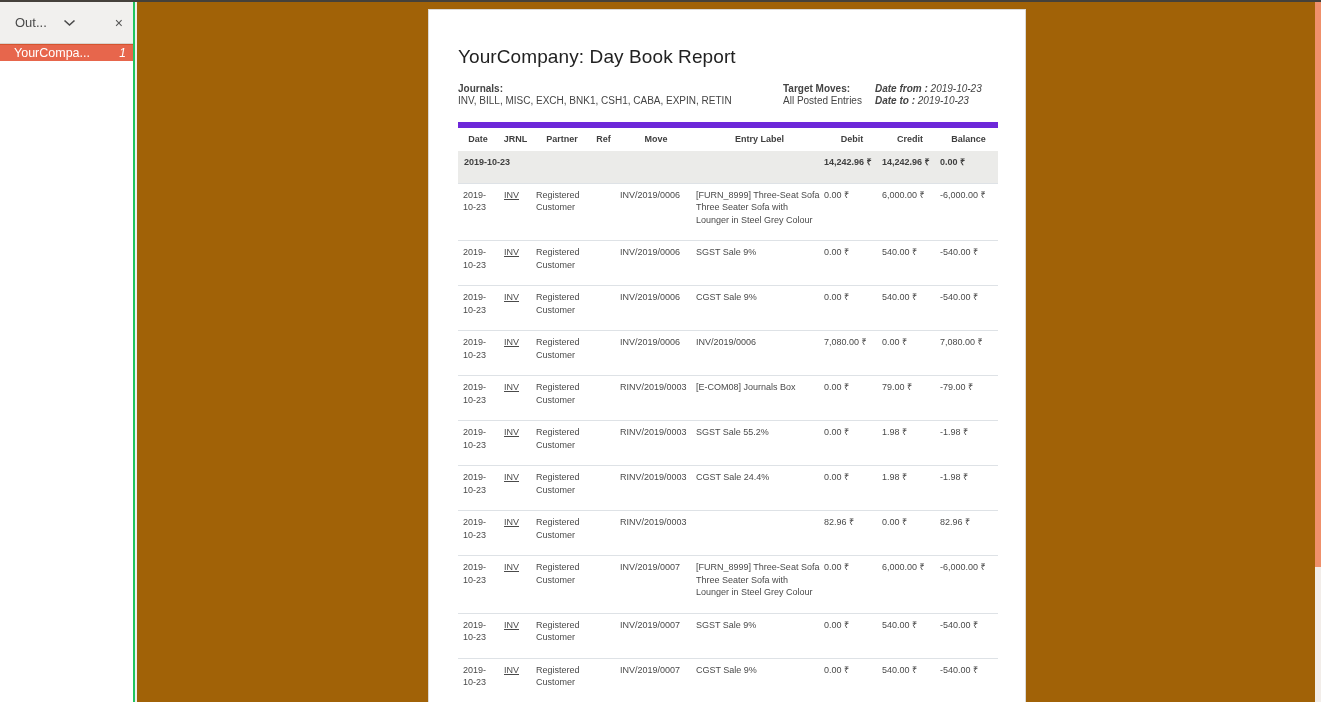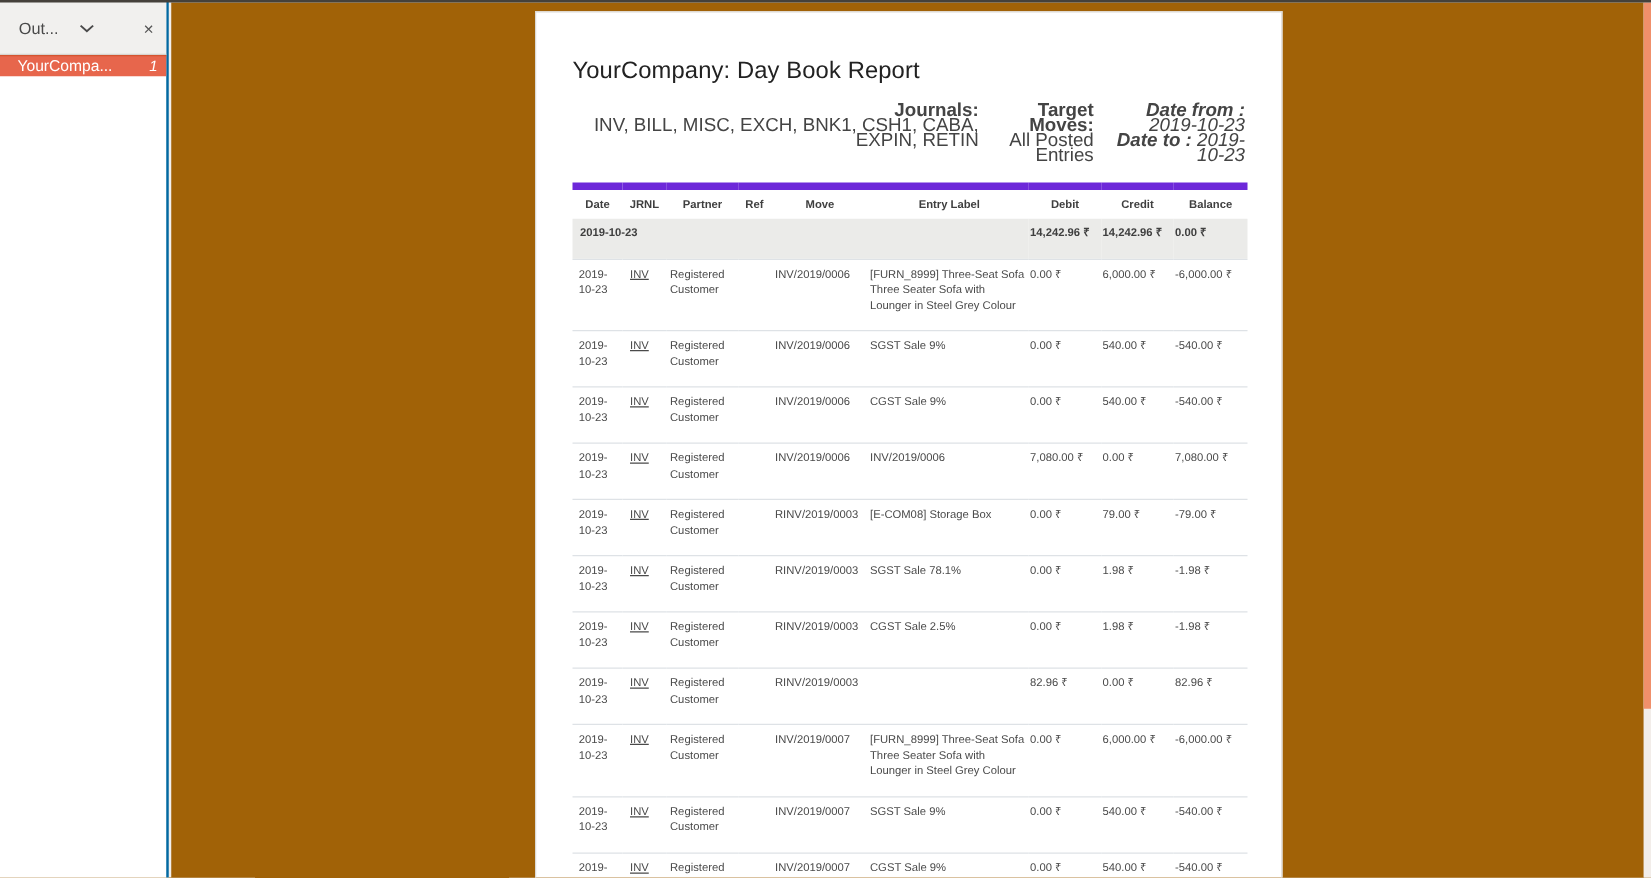--- a/index.html
+++ b/index.html
@@ -7,21 +7,21 @@
   body {
     width: 1321px; height: 702px; overflow: hidden; position: relative;
     font-family: "Liberation Sans", sans-serif;
     background: #F1EFED;
   }
 
   
   .top-strip { position: absolute; top: 0; left: 0; width: 100%; height: 2px; background: #45413B; z-index: 30; }
 
   
-  .sidebar { position: absolute; left: 0; top: 0; bottom: 0; width: 135px; background: #FFFFFF; border-right: 2px solid #0369a1; z-index: 5; }
+  .sidebar { position: absolute; left: 0; top: 0; bottom: 0; width: 135px; background: #FFFFFF; border-right: 2px solid #22c55e; z-index: 5; }
   .sidebar-header {
     height: 44px; background: #F1F0EE; border-bottom: 1px solid #D8D4CF;
     display: flex; align-items: center; padding: 2px 10px 0 15px; gap: 4px;
     color: #4A4A4A; font-size: 13px;
   }
   .sidebar-header .hdr-title { white-space: nowrap; overflow: hidden; }
   .sidebar-header .chev { margin-left: 12px; display: inline-flex; }
   .sidebar-header .close { margin-left: auto; font-size: 14px; color: #555; cursor: default; line-height: 1; }
   .sidebar-item {
     height: 17px; background: #E7664C; border-top: 1px solid #D4542F;
@@ -34,21 +34,21 @@
   
   .main { position: absolute; left: 137px; top: 2px; right: 6px; bottom: 0; background: #a16207; overflow: hidden; }
   .page {
     position: absolute; left: 291px; top: 7px; width: 598px; height: 740px;
     background: #FFFFFF; border: 1px solid #DCD9D5; border-bottom: none;
     padding: 0 29px;
   }
 
   .report-title { font-size: 19px; font-weight: 500; color: #222222; margin: 36px 0 0 0; letter-spacing: 0.1px; }
 
-  .meta { display: flex; margin-top: 15px; font-size: 15px; color: #444444; line-height: 12px; text-align: right; }
+  .meta { display: flex; margin-top: 15px; font-size: 10px; color: #444444; line-height: 12px; }
   .meta b { font-weight: bold; }
   .meta-journals { width: 325px; }
   .meta-target { width: 92px; }
   .meta-dates { flex: 1; font-style: italic; }
 
   table.daybook { width: 540px; border-collapse: collapse; margin-top: 15px; font-size: 9px; color: #4A4A4A; table-layout: fixed; }
   table.daybook thead th {
     border-top: 6px solid #6d28d9; font-weight: bold; text-align: center;
     padding: 6px 1px 7px; color: #3F3F3F;
   }
@@ -191,45 +191,45 @@
     <td class="amt">0.00 ₹</td>
     <td class="amt">7,080.00 ₹</td>
   </tr>
 
   <tr>
     <td class="c-date">2019-10-23</td>
     <td class="c-jrnl">INV</td>
     <td class="c-partner">Registered Customer</td>
     <td class="c-ref"></td>
     <td class="c-move">RINV/2019/0003</td>
-    <td class="c-label">[E-COM08] Storage Box</td>
+    <td class="c-label">[E-COM08] Journals Box</td>
     <td class="amt">0.00 ₹</td>
     <td class="amt">79.00 ₹</td>
     <td class="amt">-79.00 ₹</td>
   </tr>
 
   <tr>
     <td class="c-date">2019-10-23</td>
     <td class="c-jrnl">INV</td>
     <td class="c-partner">Registered Customer</td>
     <td class="c-ref"></td>
     <td class="c-move">RINV/2019/0003</td>
-    <td class="c-label">SGST Sale 78.1%</td>
+    <td class="c-label">SGST Sale 55.2%</td>
     <td class="amt">0.00 ₹</td>
     <td class="amt">1.98 ₹</td>
     <td class="amt">-1.98 ₹</td>
   </tr>
 
   <tr>
     <td class="c-date">2019-10-23</td>
     <td class="c-jrnl">INV</td>
     <td class="c-partner">Registered Customer</td>
     <td class="c-ref"></td>
     <td class="c-move">RINV/2019/0003</td>
-    <td class="c-label">CGST Sale 2.5%</td>
+    <td class="c-label">CGST Sale 24.4%</td>
     <td class="amt">0.00 ₹</td>
     <td class="amt">1.98 ₹</td>
     <td class="amt">-1.98 ₹</td>
   </tr>
 
   <tr>
     <td class="c-date">2019-10-23</td>
     <td class="c-jrnl">INV</td>
     <td class="c-partner">Registered Customer</td>
     <td class="c-ref"></td>

